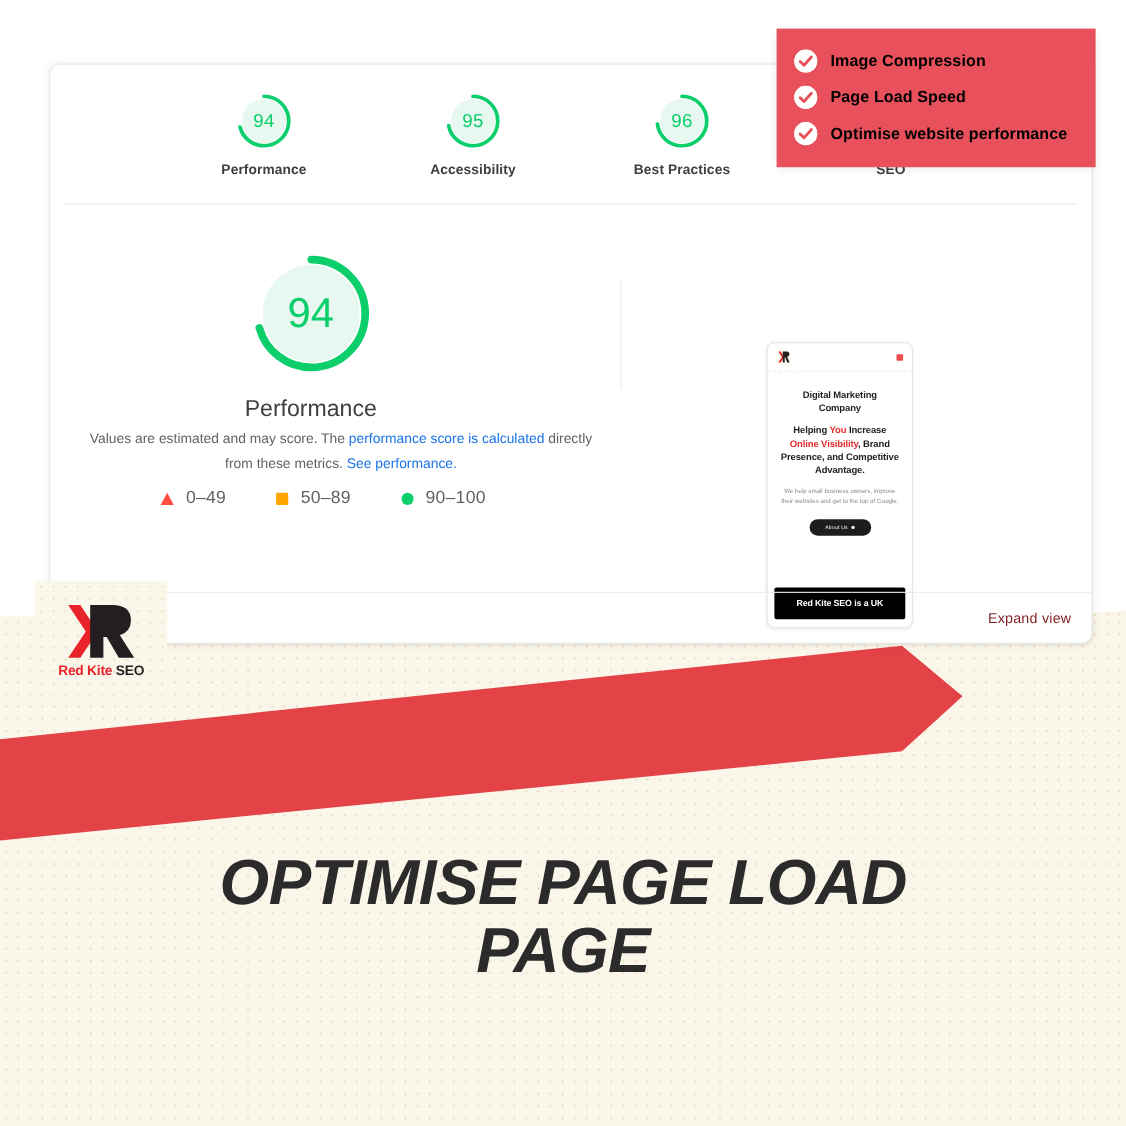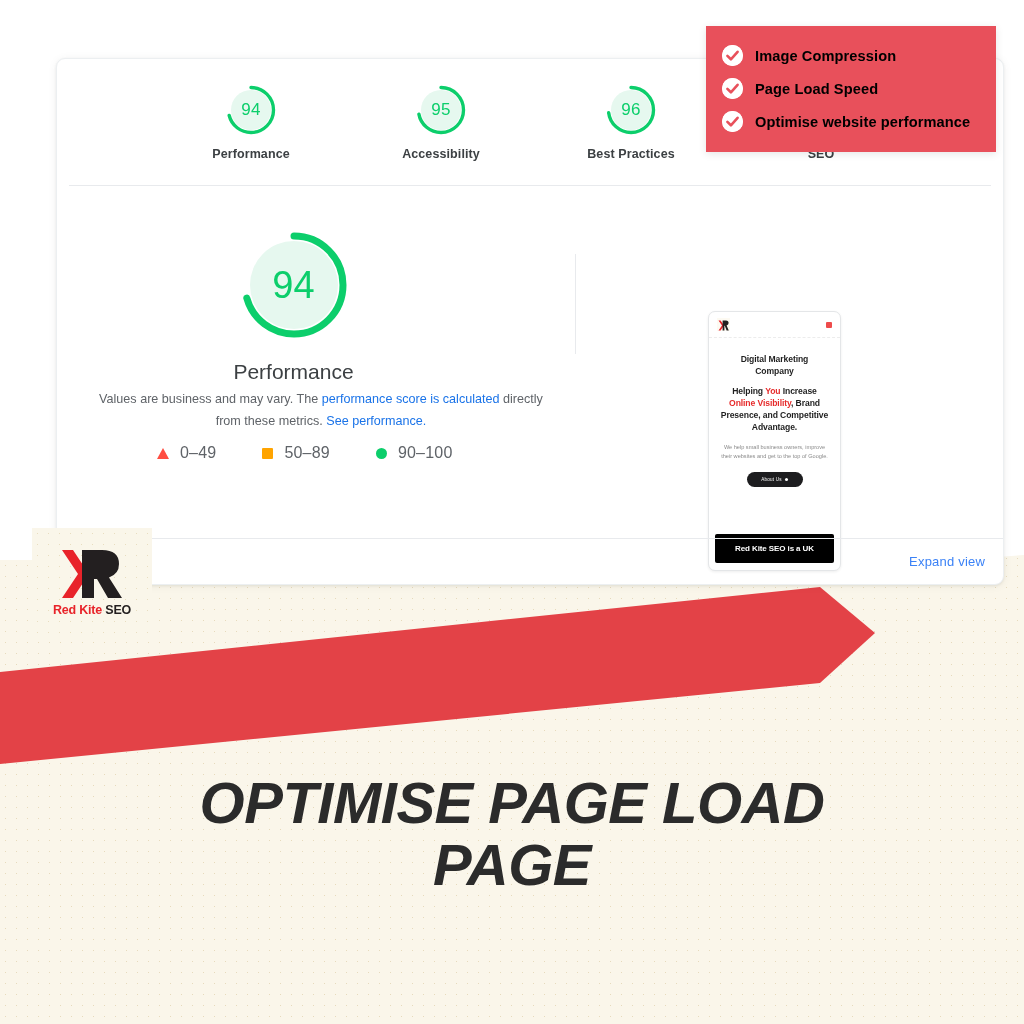--- a/index.html
+++ b/index.html
@@ -58,21 +58,21 @@
     left: -10px;
     top: 555px;
     width: 1050px;
     height: 210px;
     pointer-events: none;
   }
 
   
   .report-card {
     position: absolute;
-    left: 56px;
+    left: 45px;
     top: 58px;
     width: 946px;
     height: 525px;
     background: #ffffff;
     border: 1px solid #eceff1;
     border-radius: 9px;
     box-shadow: 0 1px 3px rgba(60,64,67,0.10), 0 1px 10px rgba(60,64,67,0.06);
     overflow: hidden;
   }
 
@@ -334,21 +334,21 @@
     height: 46px;
     border-top: 1px solid #e8eaed;
     display: flex;
     align-items: center;
     justify-content: flex-end;
     padding-right: 18px;
     box-sizing: border-box;
   }
   .expand-link {
     font-size: 13px;
-    color: #3b82f6;
+    color: #7f1d1d;
     text-decoration: none;
     letter-spacing: 0.2px;
   }
 
   
   .checklist {
     position: absolute;
     left: 706px;
     top: 26px;
     width: 290px;
@@ -496,21 +496,21 @@
           <circle cx="58" cy="58" r="49" fill="none" stroke="#0CCE6B" stroke-width="7" stroke-dasharray="289.5 307.9" stroke-dashoffset="72.3" stroke-linecap="round" transform="rotate(-90 58 58)"></circle>
         </svg>
         <div class="val">94</div>
       </div>
       <div class="big-gauge-label">Performance</div>
     </div>
 
     <div class="vert-divider"></div>
 
     <div class="note">
-      <span>Values are business and may vary. The </span><a href="#">performance score is calculated</a><span> directly from these metrics. </span><a href="#">See performance.</a>
+      <span>Values are estimated and may score. The </span><a href="#">performance score is calculated</a><span> directly from these metrics. </span><a href="#">See performance.</a>
     </div>
 
     <div class="legend">
       <div class="legend-item">
         <span class="swatch-tri"></span>
         <span>0–49</span>
       </div>
       <div class="legend-item">
         <span class="swatch-sq"></span>
         <span>50–89</span>

